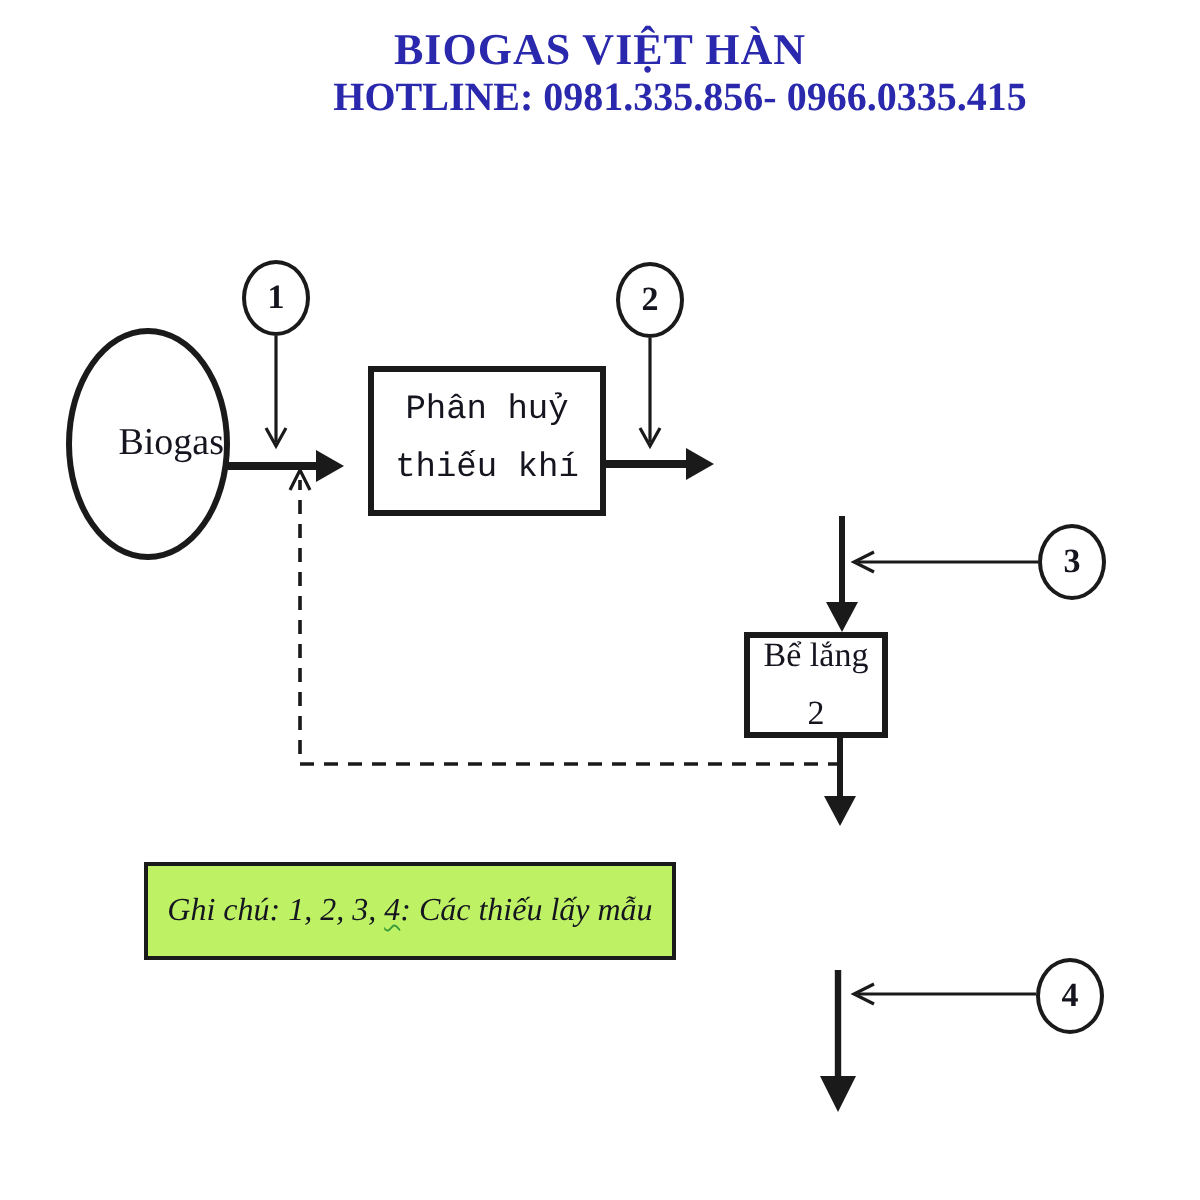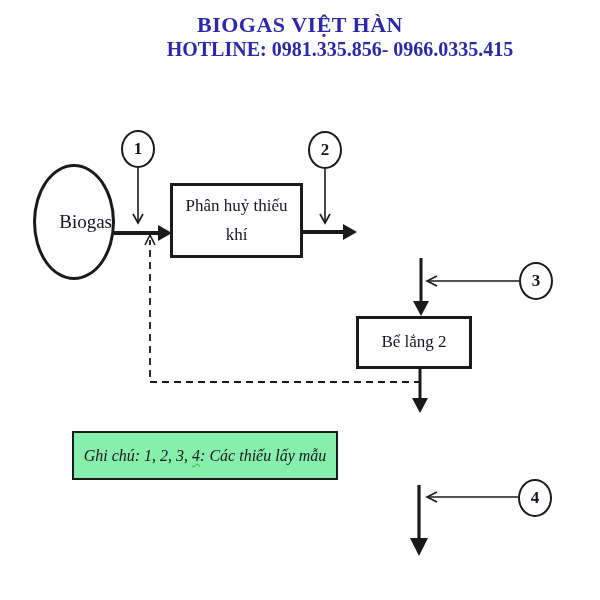--- a/index.html
+++ b/index.html
@@ -20,21 +20,21 @@
   .hdr{position:absolute;left:0;width:600px;text-align:center;font-weight:bold;color:var(--header-color);}
   .hdr.t1{top:12px;font-size:22px;letter-spacing:.5px;}
   .hdr.t2{top:38px;font-size:20px;padding-left:40px;}
   svg.connectors{position:absolute;left:0;top:0;width:600px;height:600px;}
   .node{position:absolute;box-sizing:border-box;background:#fff;display:flex;align-items:center;justify-content:center;text-align:center;}
   .ellipse{border:3px solid var(--line);border-radius:50%;font-size:19px;}
   .pbox{border:3px solid var(--line);font-size:17px;line-height:1.65;padding:0 5px;}
   .pbox.thick{border-width:4px;}
   .circ{border:2px solid var(--line);border-radius:50%;font-size:17px;font-weight:bold;background:#fff;}
   .lbl{position:absolute;font-size:18px;white-space:nowrap;}
-  .notebox{position:absolute;box-sizing:border-box;border:2px solid var(--line);background:#86efac;
+  .notebox{position:absolute;box-sizing:border-box;border:2px solid var(--line);background:#bef264;
     display:flex;align-items:center;justify-content:center;font-style:italic;font-size:16px;white-space:pre;}
   .wavy{text-decoration-line:underline;text-decoration-style:wavy;text-decoration-color:var(--squiggle);text-decoration-thickness:1px;text-underline-offset:2px;}
 </style>
 </head>
 <body>
 
 <div class="stage">
 
   <div class="hdr t1">BIOGAS VIỆT HÀN</div>
   <div class="hdr t2">HOTLINE: 0981.335.856- 0966.0335.415</div>
@@ -89,26 +89,26 @@
     <g>
       <path d="M518 497 H429" stroke="#1a1a1a" stroke-width="1.6"></path>
       <path d="M437 492 L427 497 L437 502" stroke="#1a1a1a" stroke-width="1.6"></path>
     </g>
   </svg>
 
   <div class="node ellipse" style="left:33px;top:164px;width:82px;height:116px;justify-content:flex-end;">
     <span>Biogas</span>
   </div>
 
-  <div class="node pbox" style="left:170px;top:183px;width:133px;height:75px;">
+  <div class="node pbox" style="left:184px;top:183px;width:119px;height:75px;font-family:Liberation Mono, monospace;">
     <span>Phân huỷ thiếu khí</span>
   </div>
 
 
-  <div class="node pbox" style="left:356px;top:316px;width:116px;height:53px;">
+  <div class="node pbox" style="left:372px;top:316px;width:72px;height:53px;justify-content:flex-end;">
     <span>Bể lắng 2</span>
   </div>
 
 
   <div class="node circ" style="left:121px;top:130px;width:34px;height:38px;">
     <span>1</span>
   </div>
   <div class="node circ" style="left:308px;top:131px;width:34px;height:38px;">
     <span>2</span>
   </div>

